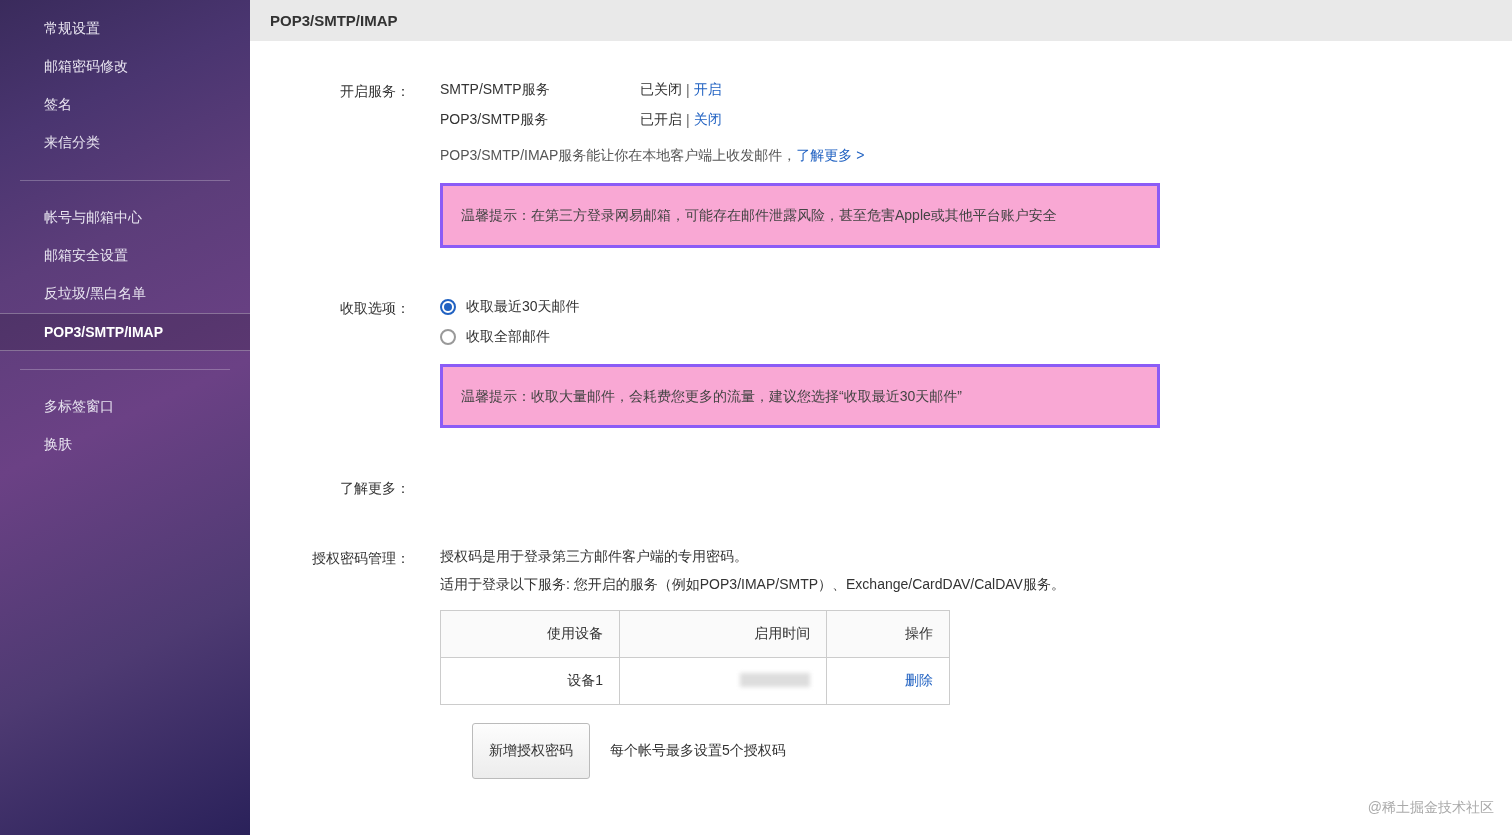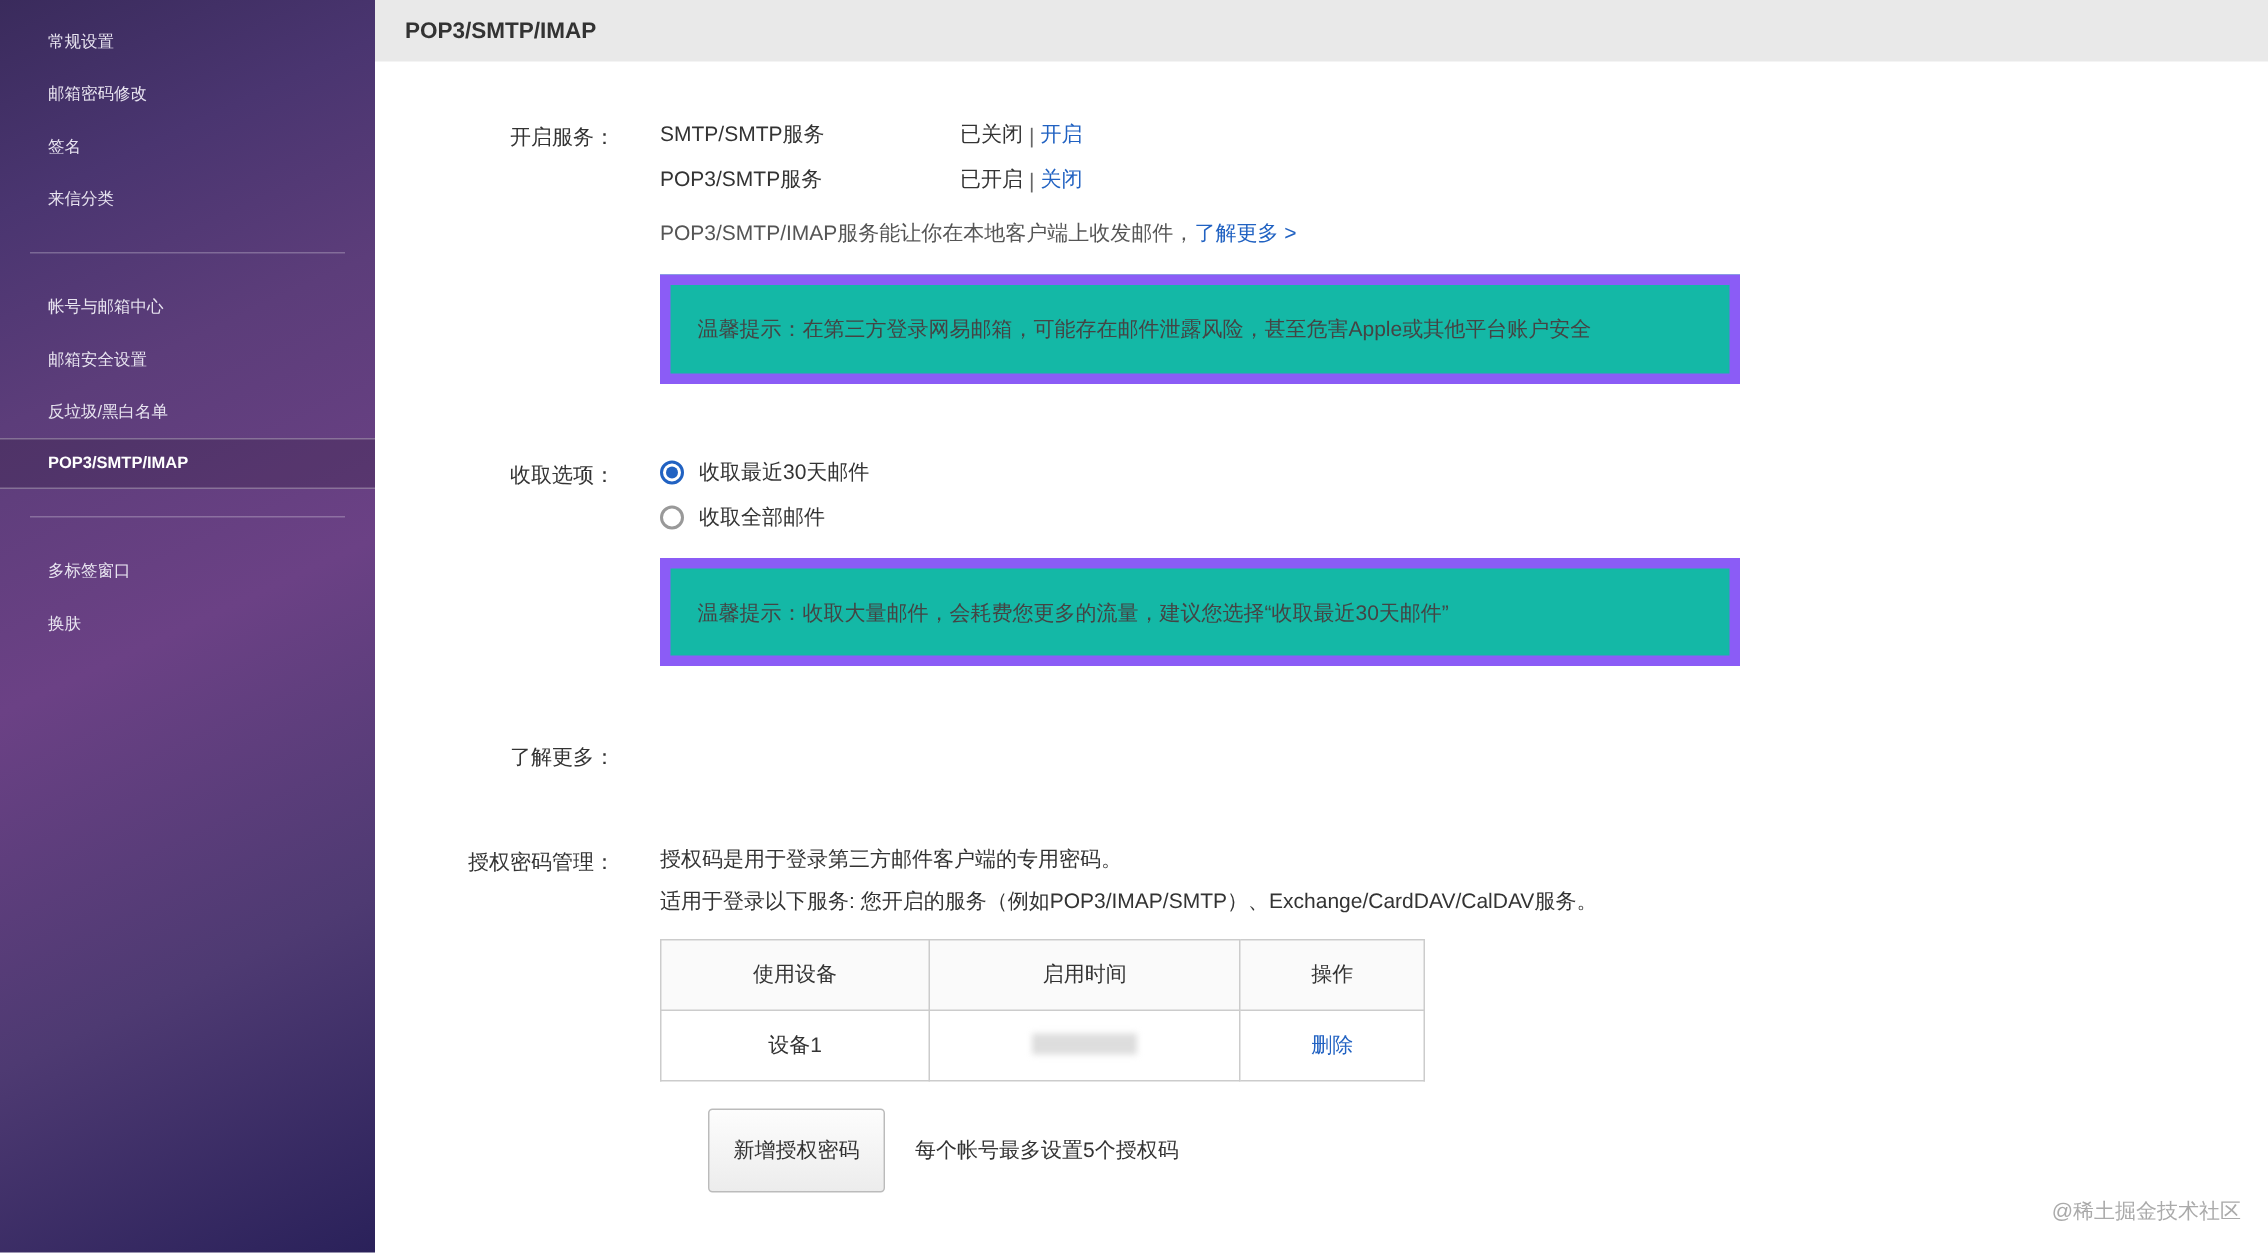--- a/index.html
+++ b/index.html
@@ -27,23 +27,23 @@
       color: #ddd;
     }
     .sidebar-section {
       padding: 10px 0;
     }
     .sidebar-divider {
       border-top: 1px solid rgba(255,255,255,0.25);
       margin: 8px 20px;
     }
     .sidebar-item {
-      padding: 10px 32px;
+      padding: 10px 44px;
       color: #e8e4f0;
-      font-size: 11px;
+      font-size: 14px;
       cursor: pointer;
     }
     .sidebar-item.active {
       color: #fff;
       font-weight: bold;
       background: rgba(0,0,0,0.15);
       border-top: 1px solid rgba(255,255,255,0.3);
       border-bottom: 1px solid rgba(255,255,255,0.3);
     }
     .main {
@@ -98,22 +98,22 @@
     .link {
       color: #2162c2;
       cursor: pointer;
     }
     .desc-line {
       margin-top: 18px;
       margin-bottom: 18px;
       color: #555;
     }
     .hint-box {
-      background: #14b8a6;
-      border: 7px solid #8b5cf6;
+      background: #f9a8d4;
+      border: 3px solid #8b5cf6;
       padding: 16px 18px;
       line-height: 1.9;
       color: #444;
     }
     .radio-row {
       display: flex;
       align-items: center;
       margin-bottom: 12px;
       cursor: pointer;
     }
@@ -157,21 +157,21 @@
       margin-left: 26px;
     }
     .auth-table {
       border-collapse: collapse;
       width: 510px;
       margin-top: 16px;
     }
     .auth-table th, .auth-table td {
       border: 1px solid #ccc;
       padding: 14px 16px;
-      text-align: center;
+      text-align: right;
       font-weight: normal;
       color: #333;
     }
     .auth-table th {
       background: #fafafa;
     }
     .blurred {
       display: inline-block;
       width: 70px;
       height: 14px;

